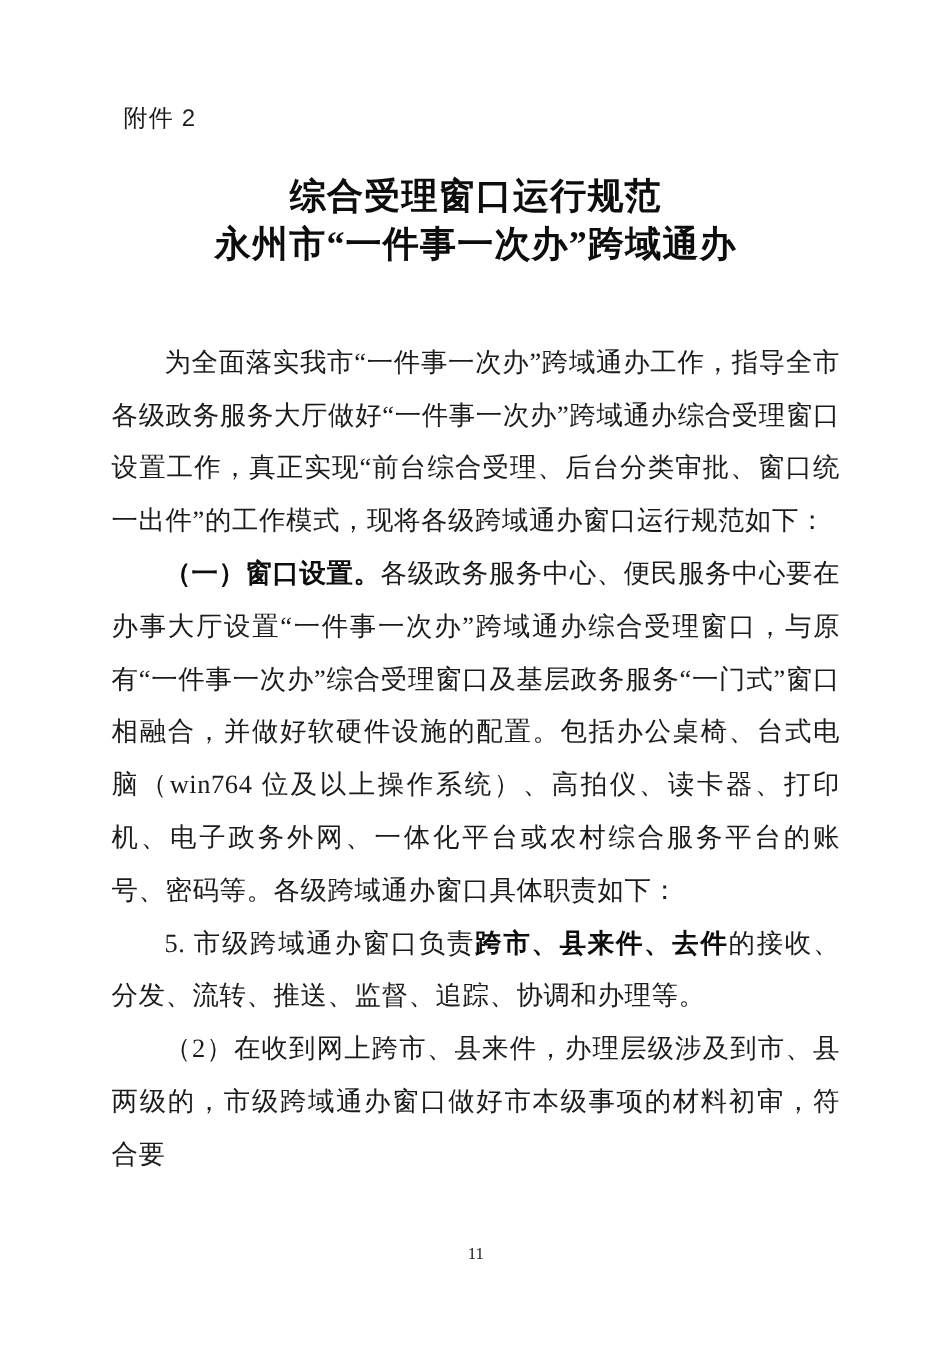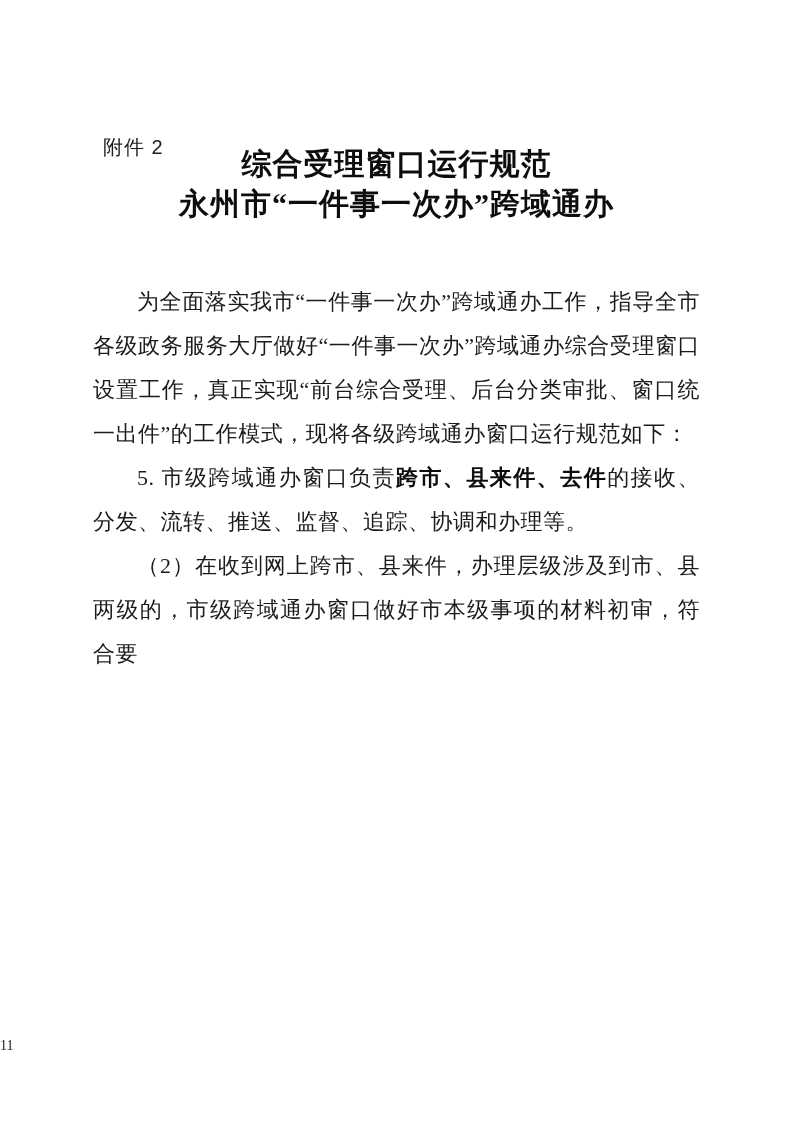--- a/index.html
+++ b/index.html
@@ -17,21 +17,20 @@
   }
   .attachment-label {
     position: absolute;
     left: 103px;
     top: 86px;
     font-size: 20px;
     line-height: 26px;
     font-family: "Liberation Sans", sans-serif;
     color: #1b1b1b;
     letter-spacing: 1px;
-    margin-top: 48px;
   }
   .doc-title {
     position: absolute;
     left: 0;
     right: 0;
     top: 144px;
     text-align: center;
     font-weight: bold;
     font-size: 30px;
     line-height: 40px;
@@ -58,41 +57,44 @@
   }
   .doc-body b {
     font-weight: bold;
     color: #0d0d0d;
   }
   .page-number {
     position: absolute;
     left: 0;
     right: 0;
     top: 1038px;
-    text-align: left;
+    text-align: center;
     font-size: 14px;
     color: #222222;
     font-family: "Liberation Serif", serif;
   }
 </style>
 </head>
 <body>
 
 <div class="attachment-label">附件 2</div>
 
 <div class="doc-title">
   <div>综合受理窗口运行规范</div>
   <div>永州市“一件事一次办”跨域通办</div>
 </div>
 
 <div class="doc-body">
   <p>
     <span>为全面落实我市“一件事一次办”跨域通办工作，指导全市各级政务服务大厅做好“一件事一次办”跨域通办综合受理窗口设置工作，真正实现“前台综合受理、后台分类审批、窗口统一出件”的工作模式，现将各级跨域通办窗口运行规范如下：</span>
   </p>
   <p>
+    <b>（一）窗口设置。</b><span>各级政务服务中心、便民服务中心要在办事大厅设置“一件事一次办”跨域通办综合受理窗口，与原有“一件事一次办”综合受理窗口及基层政务服务“一门式”窗口相融合，并做好软硬件设施的配置。包括办公桌椅、台式电脑（win764 位及以上操作系统）、高拍仪、读卡器、打印机、电子政务外网、一体化平台或农村综合服务平台的账号、密码等。各级跨域通办窗口具体职责如下：</span>
+  </p>
+  <p>
     <span>5. 市级跨域通办窗口负责</span><b>跨市、县来件、去件</b><span>的接收、分发、流转、推送、监督、追踪、协调和办理等。</span>
   </p>
   <p>
     <span>（2）在收到网上跨市、县来件，办理层级涉及到市、县两级的，市级跨域通办窗口做好市本级事项的材料初审，符合要</span>
   </p>
 </div>
 
 <div class="page-number">11</div>
 
 </body></html>

